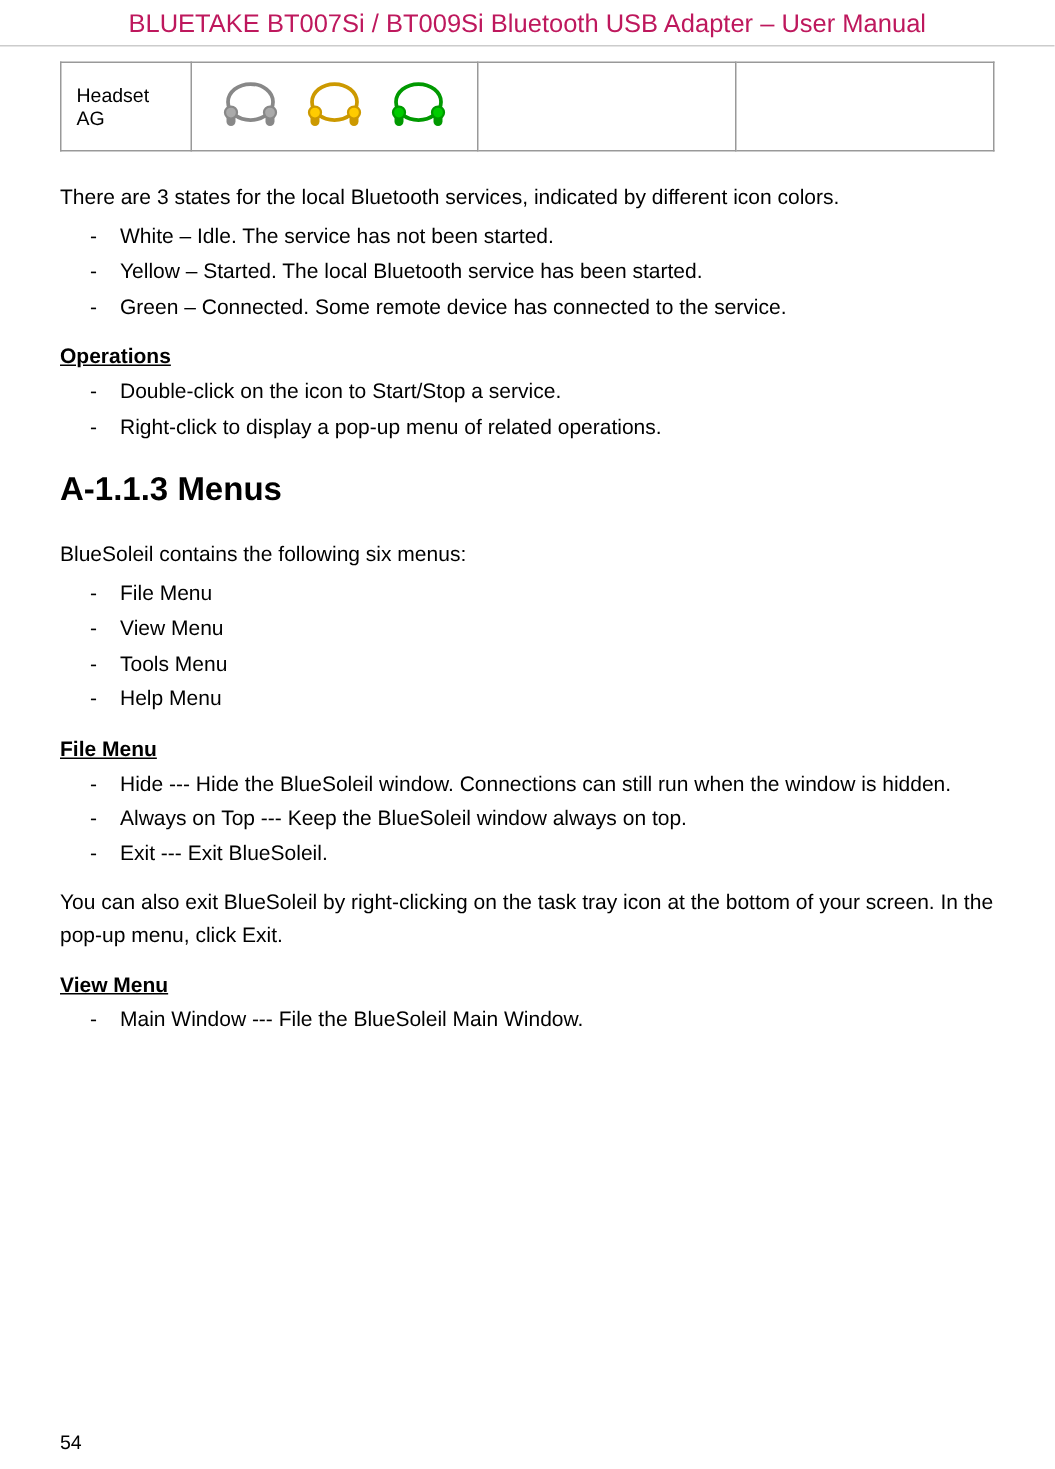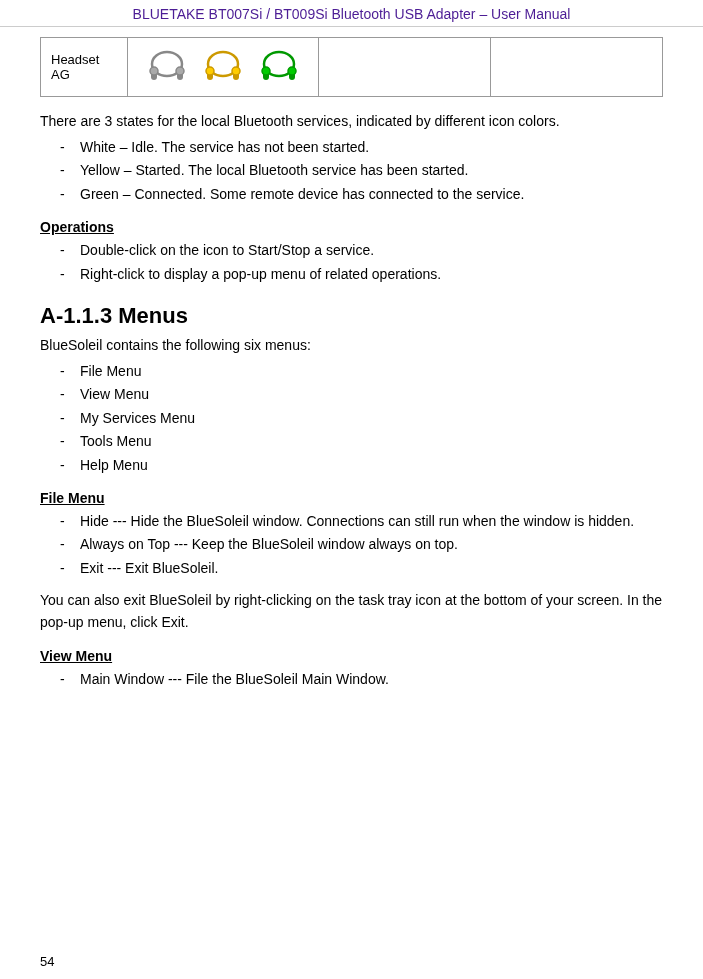--- a/index.html
+++ b/index.html
@@ -8,24 +8,24 @@
       min-height: 979px;
       background: #ffffff;
       font-family: Arial, sans-serif;
       font-size: 14px;
       color: #000000;
       padding: 0;
     }
 
     .page-header {
       text-align: center;
-      font-size: 14px;
+      font-size: 17px;
       padding: 6px 20px 4px 20px;
       border-bottom: 1px solid #ccc;
-      color: #4c1d95;
+      color: #be185d;
     }
 
     .page-content {
       padding: 10px 40px 20px 40px;
     }
 
     
     .icon-table {
       width: 100%;
       border-collapse: collapse;
@@ -63,20 +63,21 @@
       font-size: 14px;
       font-weight: bold;
       text-decoration: underline;
       margin-bottom: 4px;
       margin-top: 10px;
     }
 
     .section-text {
       margin-bottom: 4px;
       line-height: 1.5;
+      margin-top: 20px;
     }
 
     .bullet-list {
       list-style: none;
       margin-left: 0;
       margin-bottom: 10px;
     }
     .bullet-list li {
       padding-left: 40px;
       position: relative;
@@ -194,21 +195,20 @@
         <li>Right-click to display a pop-up menu of related operations.</li>
       </ul>
     </div>
 
     <div>
       <div class="big-heading">A-1.1.3 Menus</div>
       <div class="section-text">BlueSoleil contains the following six menus:</div>
       <ul class="bullet-list">
         <li>File Menu</li>
         <li>View Menu</li>
-        <li>My Services Menu</li>
         <li>Tools Menu</li>
         <li>Help Menu</li>
       </ul>
     </div>
 
     <div>
       <div class="submenu-heading">File Menu</div>
       <ul class="bullet-list">
         <li>Hide --- Hide the BlueSoleil window. Connections can still run when the window is hidden.</li>
         <li>Always on Top --- Keep the BlueSoleil window always on top.</li>

